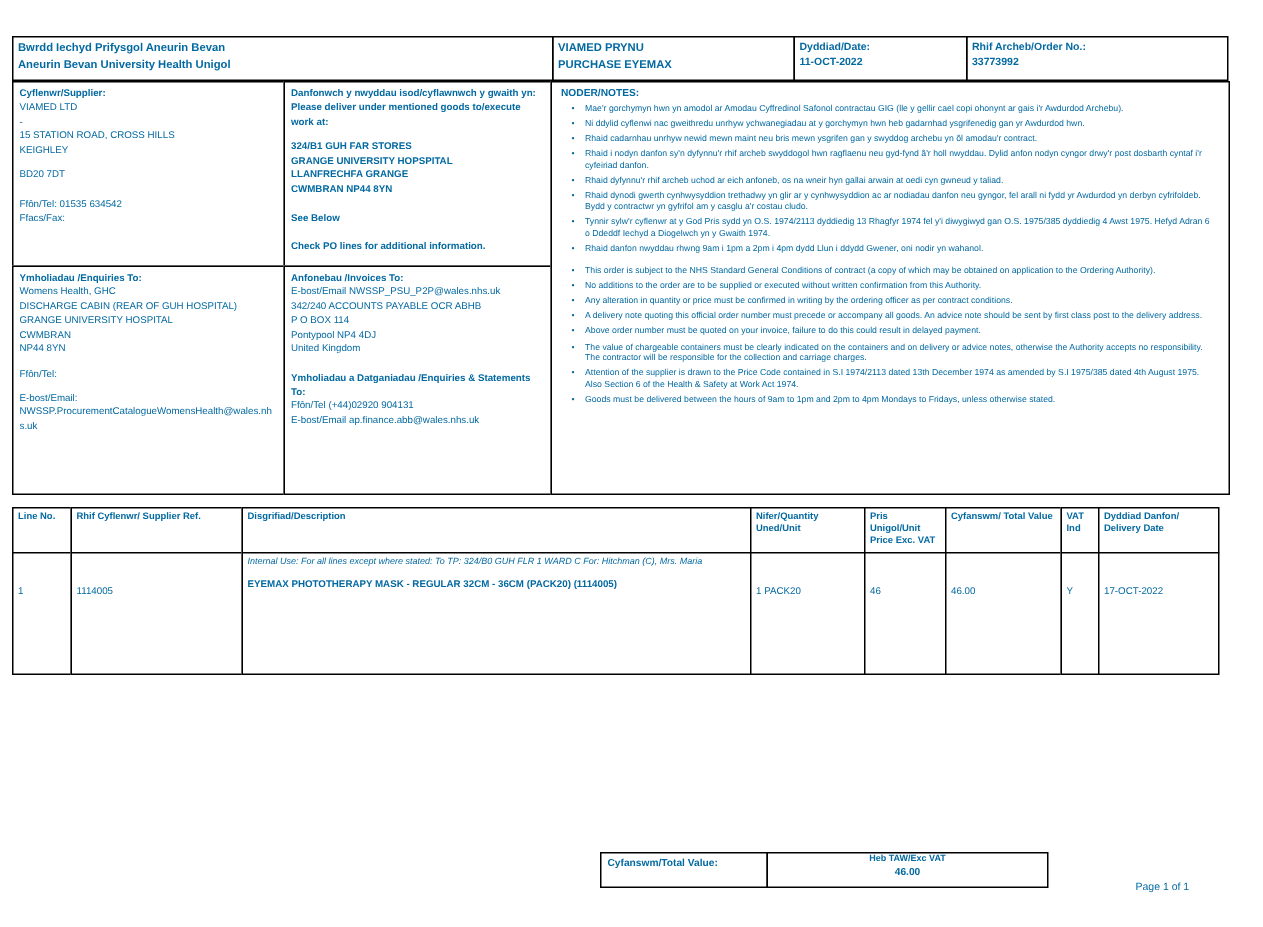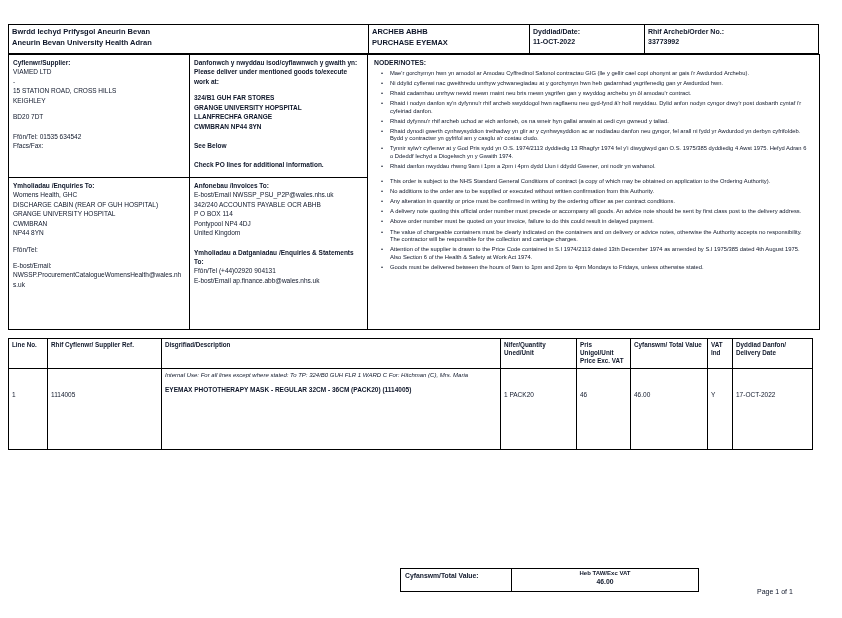--- a/index.html
+++ b/index.html
@@ -2,21 +2,21 @@
 <html><head>
 <meta charset="utf-8">
 <style>
   * { margin:0; padding:0; box-sizing:border-box; }
   html,body { background:#ffffff; }
   .page {
     position:relative;
     width:842px; height:618px;
     background:#ffffff;
     font-family:"Liberation Sans", sans-serif;
-    color:#0f172a;
+    color:#0369a1;
     overflow:hidden;
   }
   .box { position:absolute; border:1px solid #000; background:#fff; }
 
   
   .hdr { left:8px; top:24px; width:812px; height:30px; border:none; display:flex; }
   .hdr-cell { border:1px solid #000; margin-left:-1px; padding:2px 3px; overflow:hidden; }
   .hdr-cell:first-child { margin-left:0; }
   .hdr-org { width:361px; }
   .hdr-title { width:162px; }
@@ -74,24 +74,24 @@
   .page-number { position:absolute; left:757px; top:588px; font-size:7px; }
 </style>
 </head>
 <body>
 
 <div class="page">
 
   <div class="box hdr">
     <div class="hdr-cell hdr-org">
       <div class="t75 b">Bwrdd Iechyd Prifysgol Aneurin Bevan</div>
-      <div class="t75 b">Aneurin Bevan University Health Adran</div>
+      <div class="t75 b">Aneurin Bevan University Health Unigol</div>
     </div>
     <div class="hdr-cell hdr-title">
-      <div class="t75 b">ARCHEB ABHB</div>
+      <div class="t75 b">VIAMED PRYNU</div>
       <div class="t75 b">PURCHASE EYEMAX</div>
     </div>
     <div class="hdr-cell hdr-date">
       <div class="t7 b">Dyddiad/Date:</div>
       <div class="t7 b">11-OCT-2022</div>
     </div>
     <div class="hdr-cell hdr-order">
       <div class="t7 b">Rhif Archeb/Order No.:</div>
       <div class="t7 b">33773992</div>
     </div>

